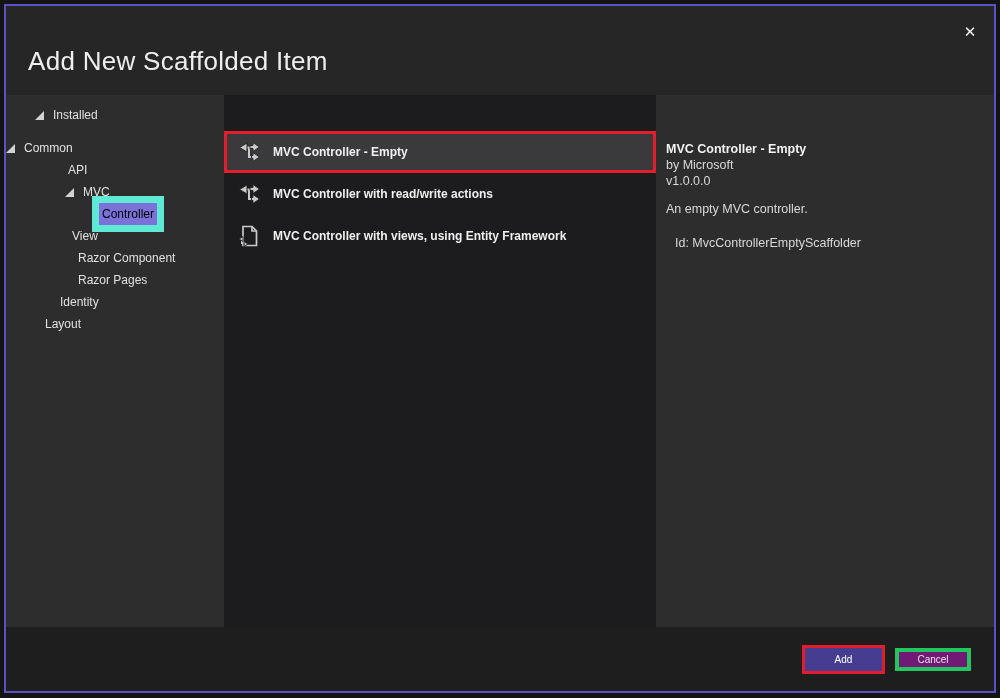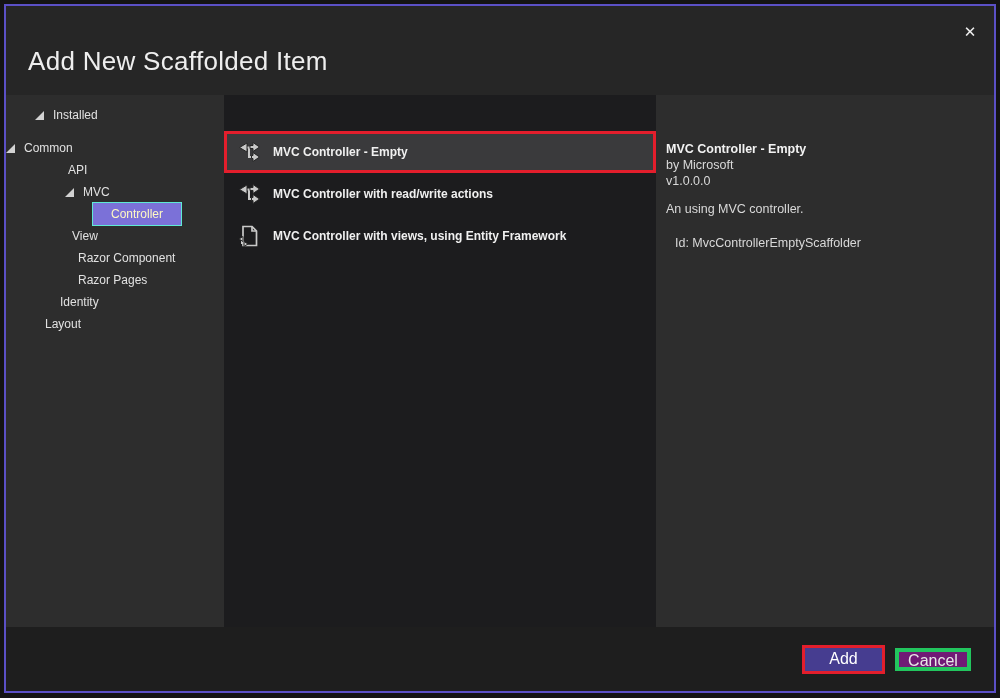--- a/index.html
+++ b/index.html
@@ -74,23 +74,23 @@
     content: "";
     position: absolute;
     left: 0; bottom: 0;
     width: 0; height: 0;
     border-left: 9px solid transparent;
     border-bottom: 9px solid #d2d2d2;
   }
   .tree-label { padding: 1px 4px; }
   .tree-label.selected {
     background: #7b71d8;
-    border: 1px solid #5eead4;
-    color: #fef9c3;
-    padding: 0 18px;
+    border: 7px solid #5eead4;
+    color: #000000;
+    padding: 0 3px;
   }
   .list-panel {
     width: 432px;
     background: #1c1c1e;
     padding-top: 36px;
     flex: 0 0 auto;
   }
   .list-row {
     height: 42px;
     display: flex;
@@ -134,21 +134,21 @@
     padding-right: 23px;
   }
   .annot-box {
     border: 3px solid #e31e2c;
     margin-right: 10px;
     flex: 0 0 auto;
   }
   .btn {
     height: 23px;
     font-family: "Liberation Sans", sans-serif;
-    font-size: 16px;
+    font-size: 10px;
     border: none;
     cursor: pointer;
     display: block;
   }
   .btn.add {
     width: 77px;
     background: #463d90;
     color: #ffffff;
   }
   .btn.cancel {
@@ -247,21 +247,21 @@
         </span>
         <span class="list-label">MVC Controller with views, using Entity Framework</span>
       </div>
 
     </div>
 
     <div class="info-panel">
       <div class="d-title">MVC Controller - Empty</div>
       <div class="d-author">by Microsoft</div>
       <div class="d-version">v1.0.0.0</div>
-      <div class="d-desc">An using MVC controller.</div>
+      <div class="d-desc">An empty MVC controller.</div>
       <div class="d-id">Id: MvcControllerEmptyScaffolder</div>
     </div>
 
   </div>
 
   <div class="footer">
     <div class="annot-box">
       <button class="btn add">Add</button>
     </div>
     <button class="btn cancel">Cancel</button>

